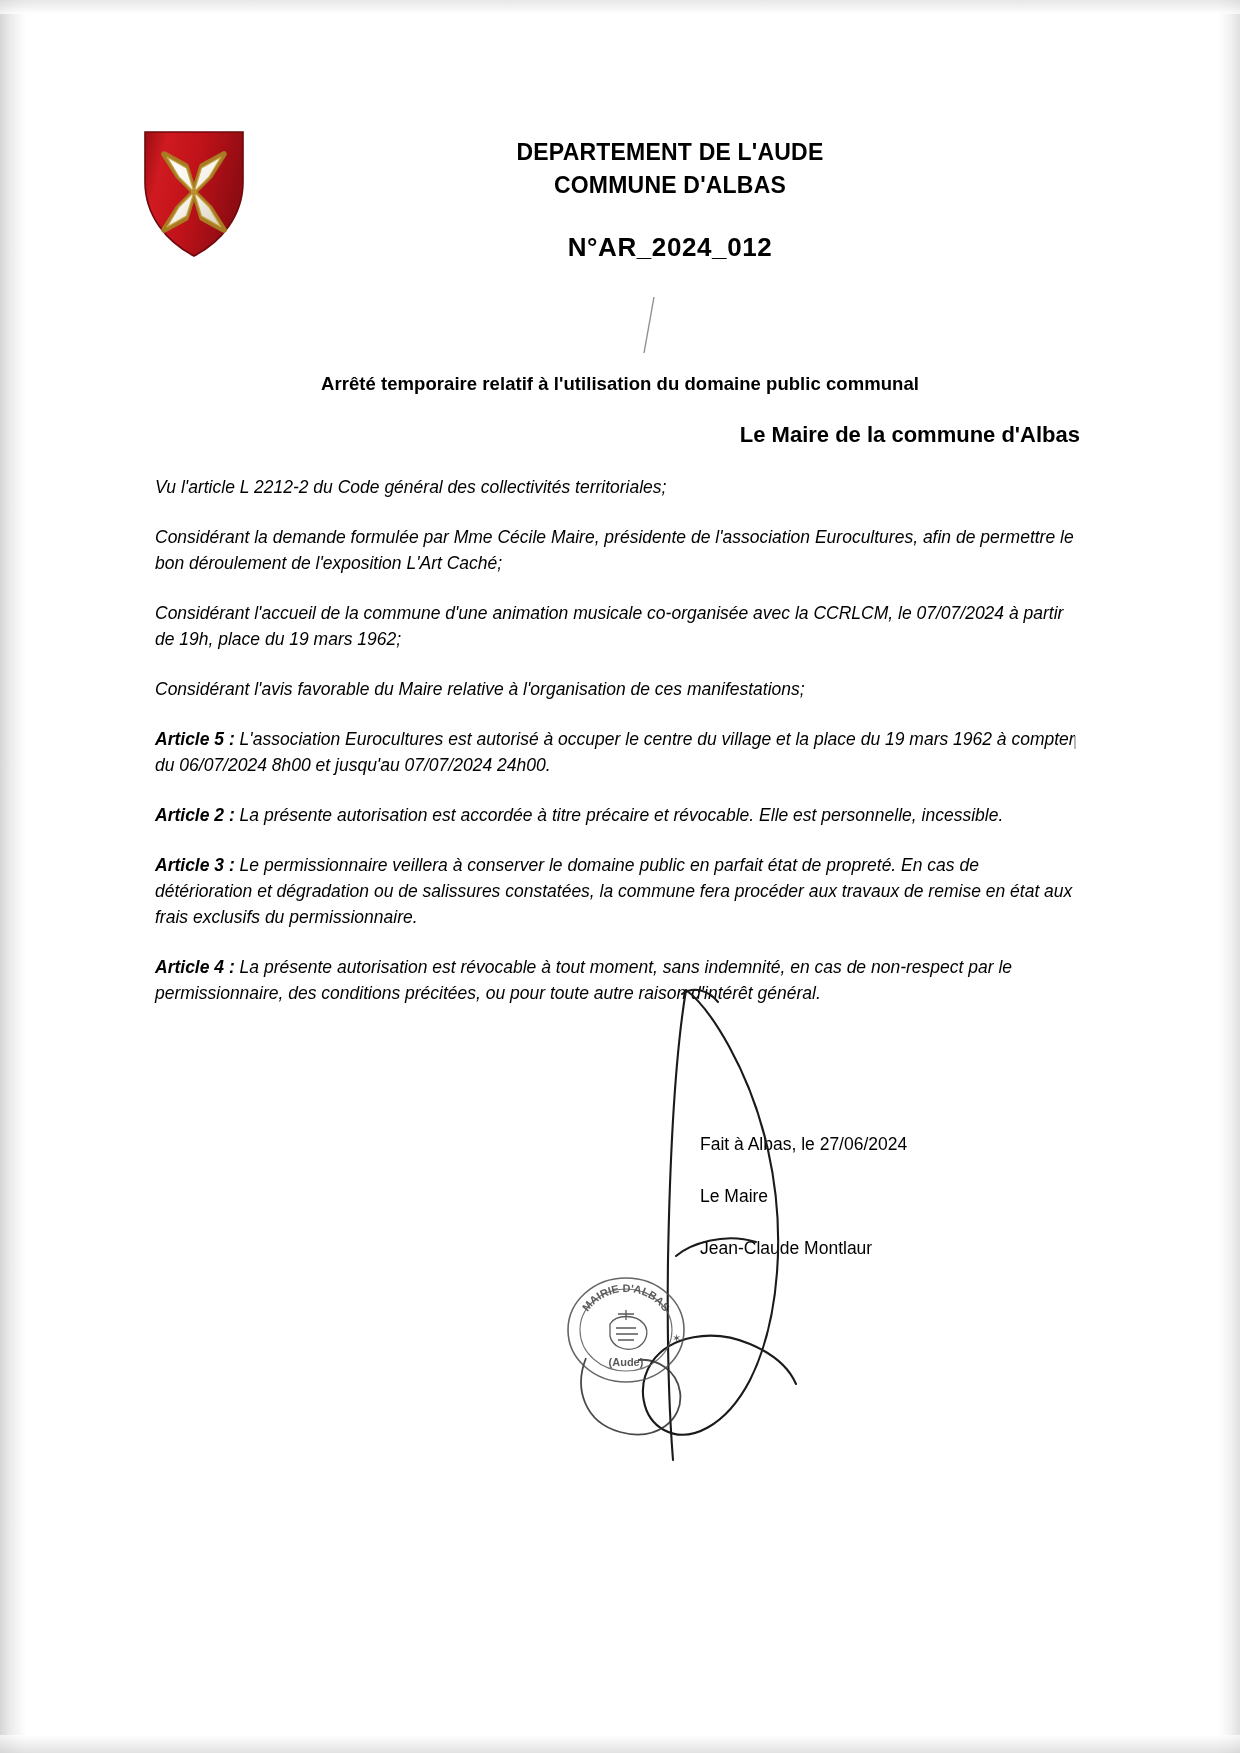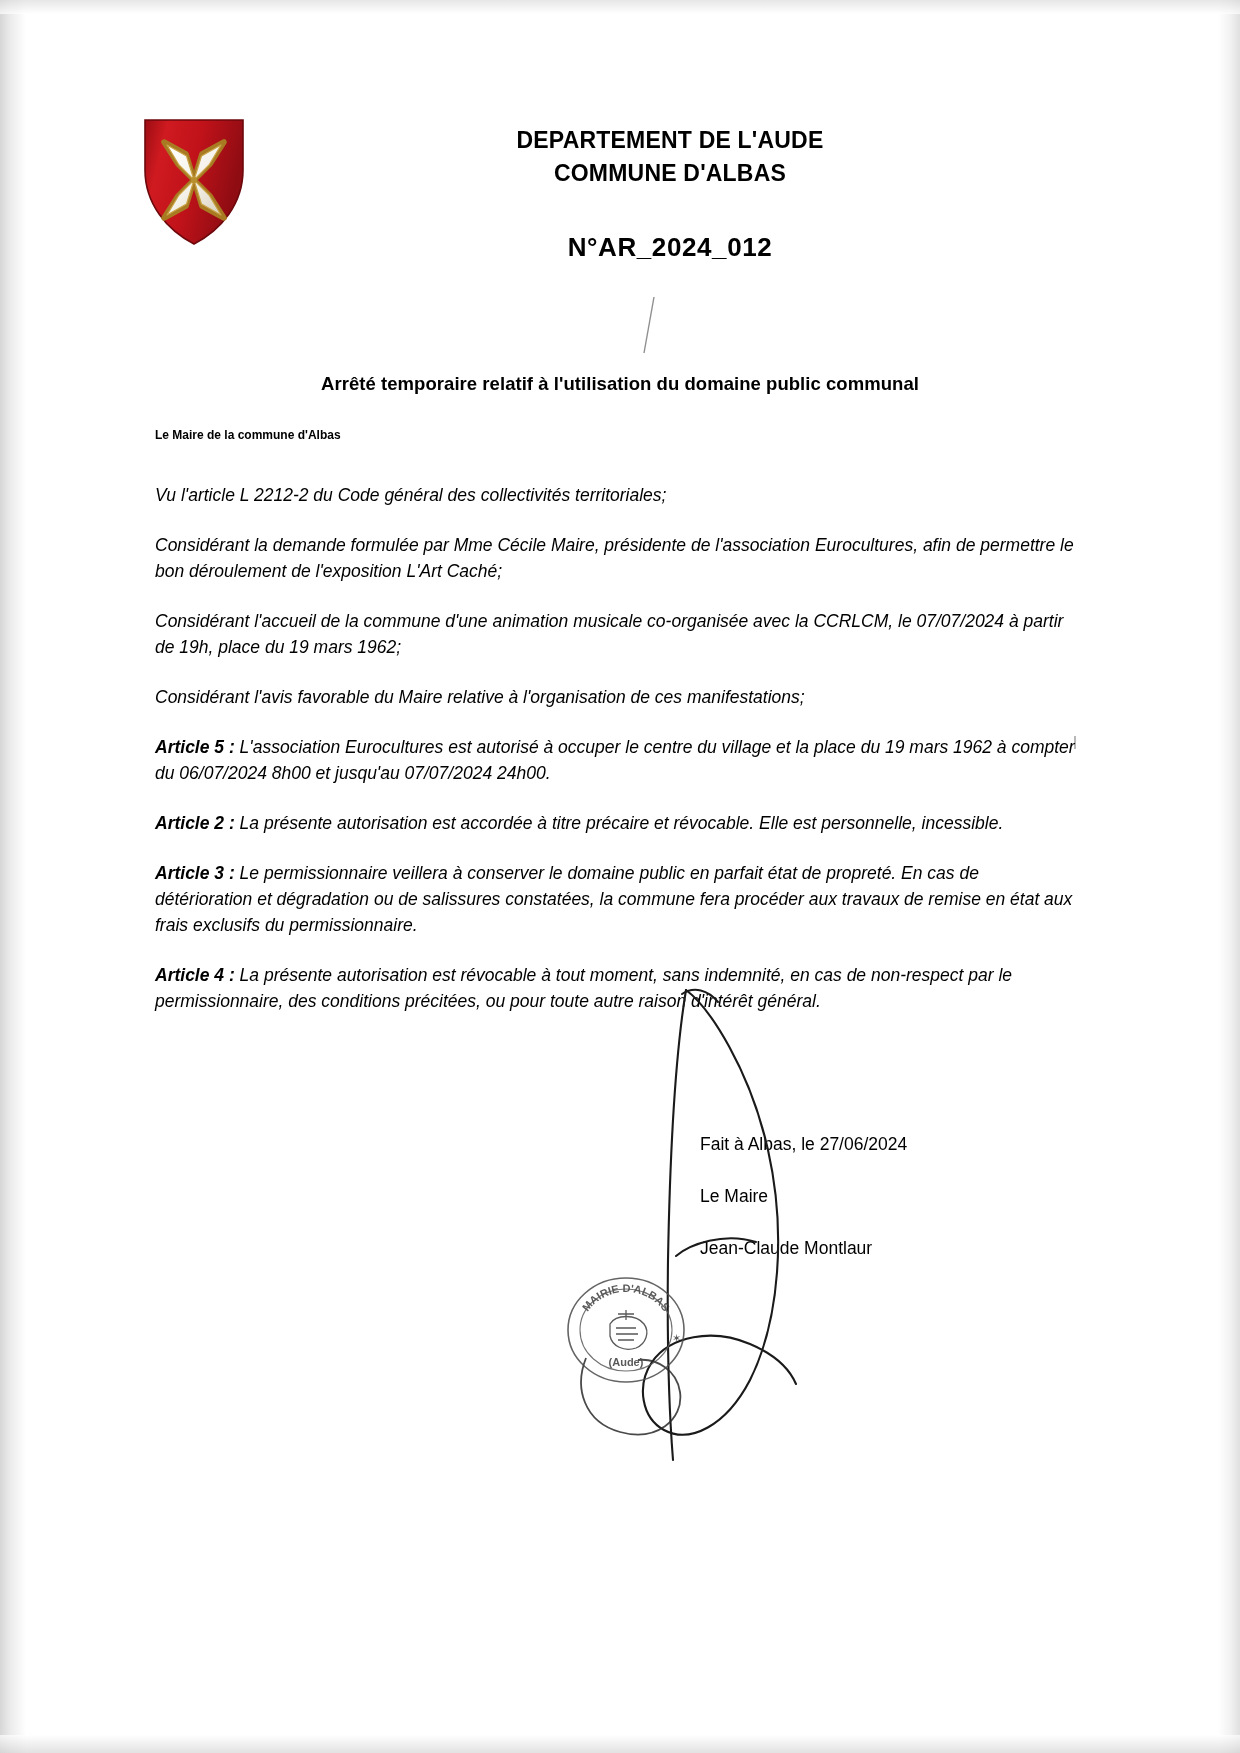--- a/index.html
+++ b/index.html
@@ -44,21 +44,21 @@
     position: absolute;
     left: 0; bottom: 0;
     width: 100%; height: 18px;
     background: linear-gradient(to top, #d5d5d5 0%, #ffffff 100%);
     opacity: .7;
   }
 
   
   .header {
     position: absolute;
-    left: 0; top: 114px;
+    left: 0; top: 126px;
     width: 1112px;
     height: 130px;
   }
   .crest {
     position: absolute;
     left: 141px;
     top: 4px;
     width: 106px;
     height: 128px;
   }
@@ -107,24 +107,25 @@
   }
   .block {
     font-size: 17.5px;
     line-height: 26px;
     margin: 0 0 24px 0;
     text-align: left;
     font-style: italic;
   }
   .strong { font-weight: bold; }
   .heading-bold {
-    font-size: 12px;
+    font-size: 22px;
     font-weight: bold;
     line-height: 26px;
-    margin: 0 0 34px 0;
+    margin: 0 0 26px 0;
+    text-align: right;
   }
   .arrete {
     font-size: 18px;
     font-weight: bold;
     letter-spacing: .4px;
     margin: 0 0 26px 0;
   }
 
   
   .signature-block {

